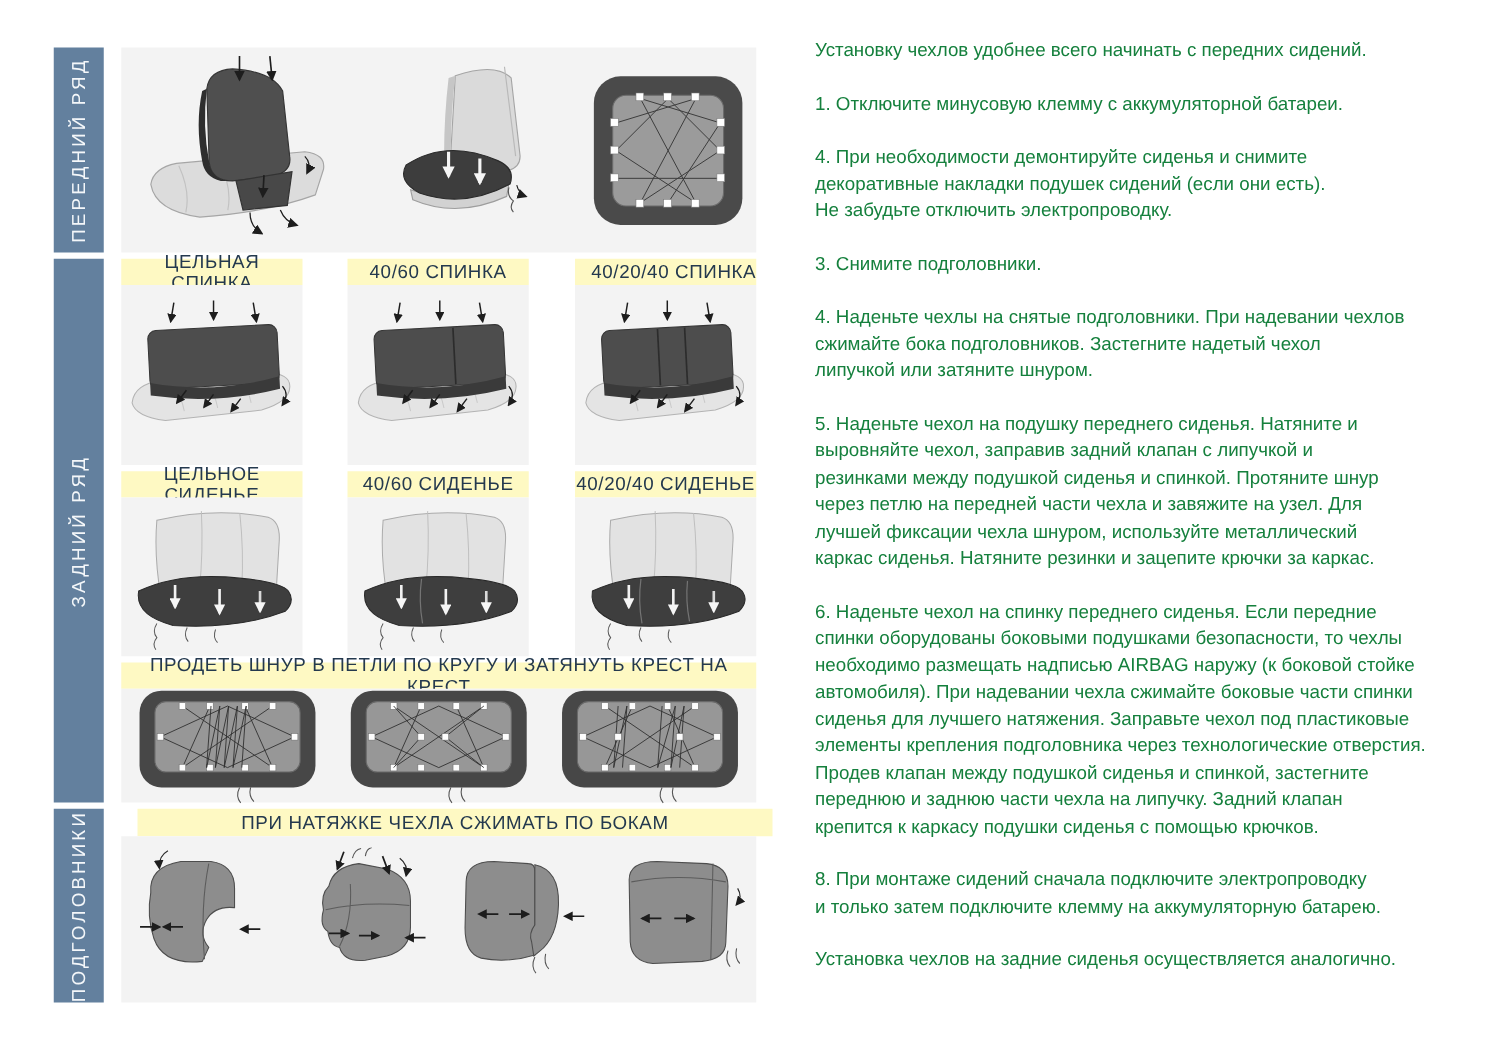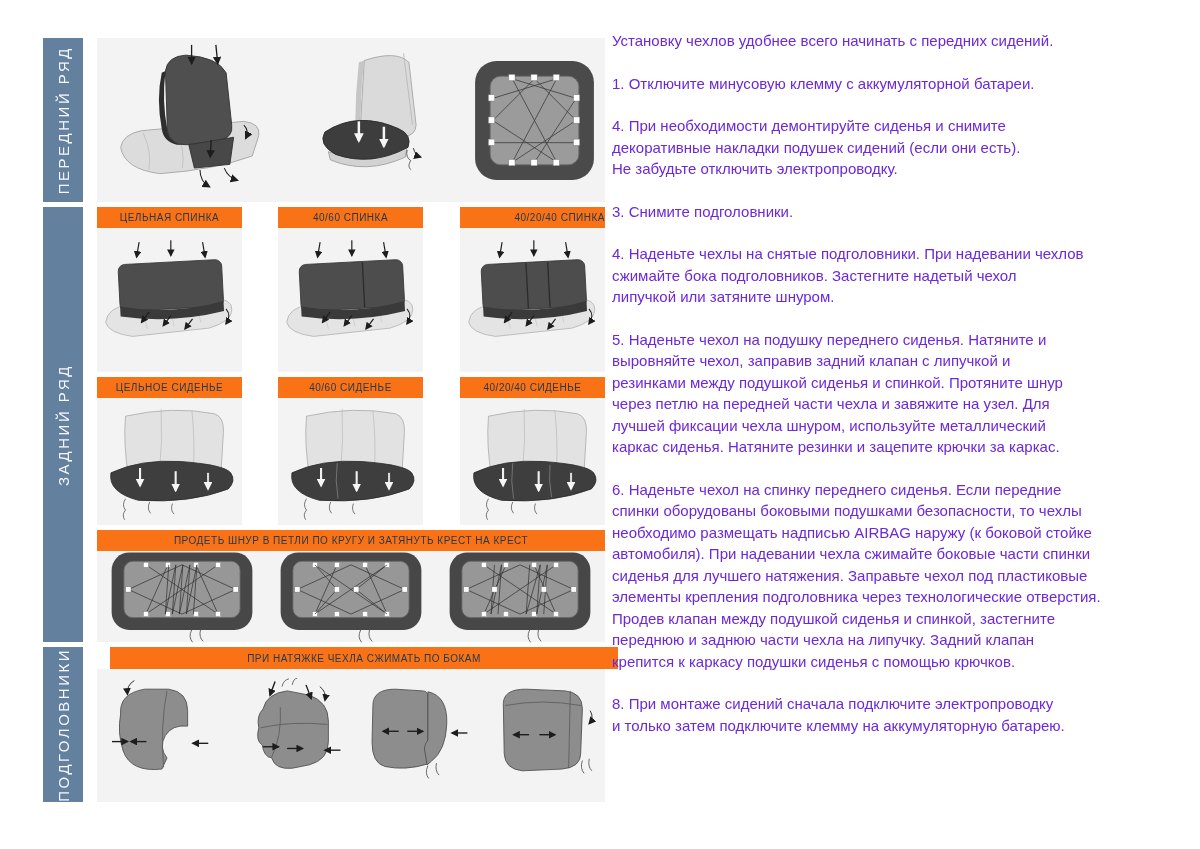--- a/index.html
+++ b/index.html
@@ -8,30 +8,30 @@
   .page { position:relative; width:1200px; height:849px; background:#fff; overflow:hidden; }
 
   
   .vbar { position:absolute; left:43px; width:40px; background:#63809e;
           display:flex; align-items:center; justify-content:center; }
   .vbar span { writing-mode:vertical-rl; transform:rotate(180deg);
                color:#f4f7fa; font-size:15px; letter-spacing:2.5px; white-space:nowrap; }
 
   
   .panel { position:absolute; background:#f3f3f3; }
-  .strip { position:absolute; background:#f97316; color:#24394e;
-           font-size:10px; letter-spacing:.5px;
+  .strip { position:absolute; background:#fef9c3; color:#24394e;
+           font-size:15px; letter-spacing:.5px;
            display:flex; align-items:center; justify-content:center; text-align:center; }
   .figrow { position:absolute; display:flex; align-items:center;
             justify-content:space-around; }
   .figcell { display:flex; align-items:center; justify-content:center; }
 
   
-  .instr { position:absolute; left:612px; top:30px; width:548px;
-           color:#6d28d9; font-size:15px; line-height:21.5px; }
+  .instr { position:absolute; left:652px; top:30px; width:548px;
+           color:#15803d; font-size:15px; line-height:21.5px; }
   .instr p { white-space:pre-line; margin:0 0 21px 0; }
 </style>
 </head>
 <body>
 
 <svg width="0" height="0" style="position:absolute" aria-hidden="true">
   <defs>
     <marker id="mB" viewBox="0 0 10 10" refX="8" refY="5" markerWidth="9" markerHeight="9" markerUnits="userSpaceOnUse" orient="auto-start-reverse">
       <path d="M0,0 L10,5 L0,10 Z" fill="#1d1d1d"></path>
     </marker>
@@ -318,15 +318,16 @@
 спинки оборудованы боковыми подушками безопасности, то чехлы
 необходимо размещать надписью AIRBAG наружу (к боковой стойке
 автомобиля). При надевании чехла сжимайте боковые части спинки
 сиденья для лучшего натяжения. Заправьте чехол под пластиковые
 элементы крепления подголовника через технологические отверстия.
 Продев клапан между подушкой сиденья и спинкой, застегните
 переднюю и заднюю части чехла на липучку. Задний клапан
 крепится к каркасу подушки сиденья с помощью крючков.</p>
     <p>8. При монтаже сидений сначала подключите электропроводку
 и только затем подключите клемму на аккумуляторную батарею.</p>
+    <p>Установка чехлов на задние сиденья осуществляется аналогично.</p>
   </div>
 
 </div>
 
 </body></html>

